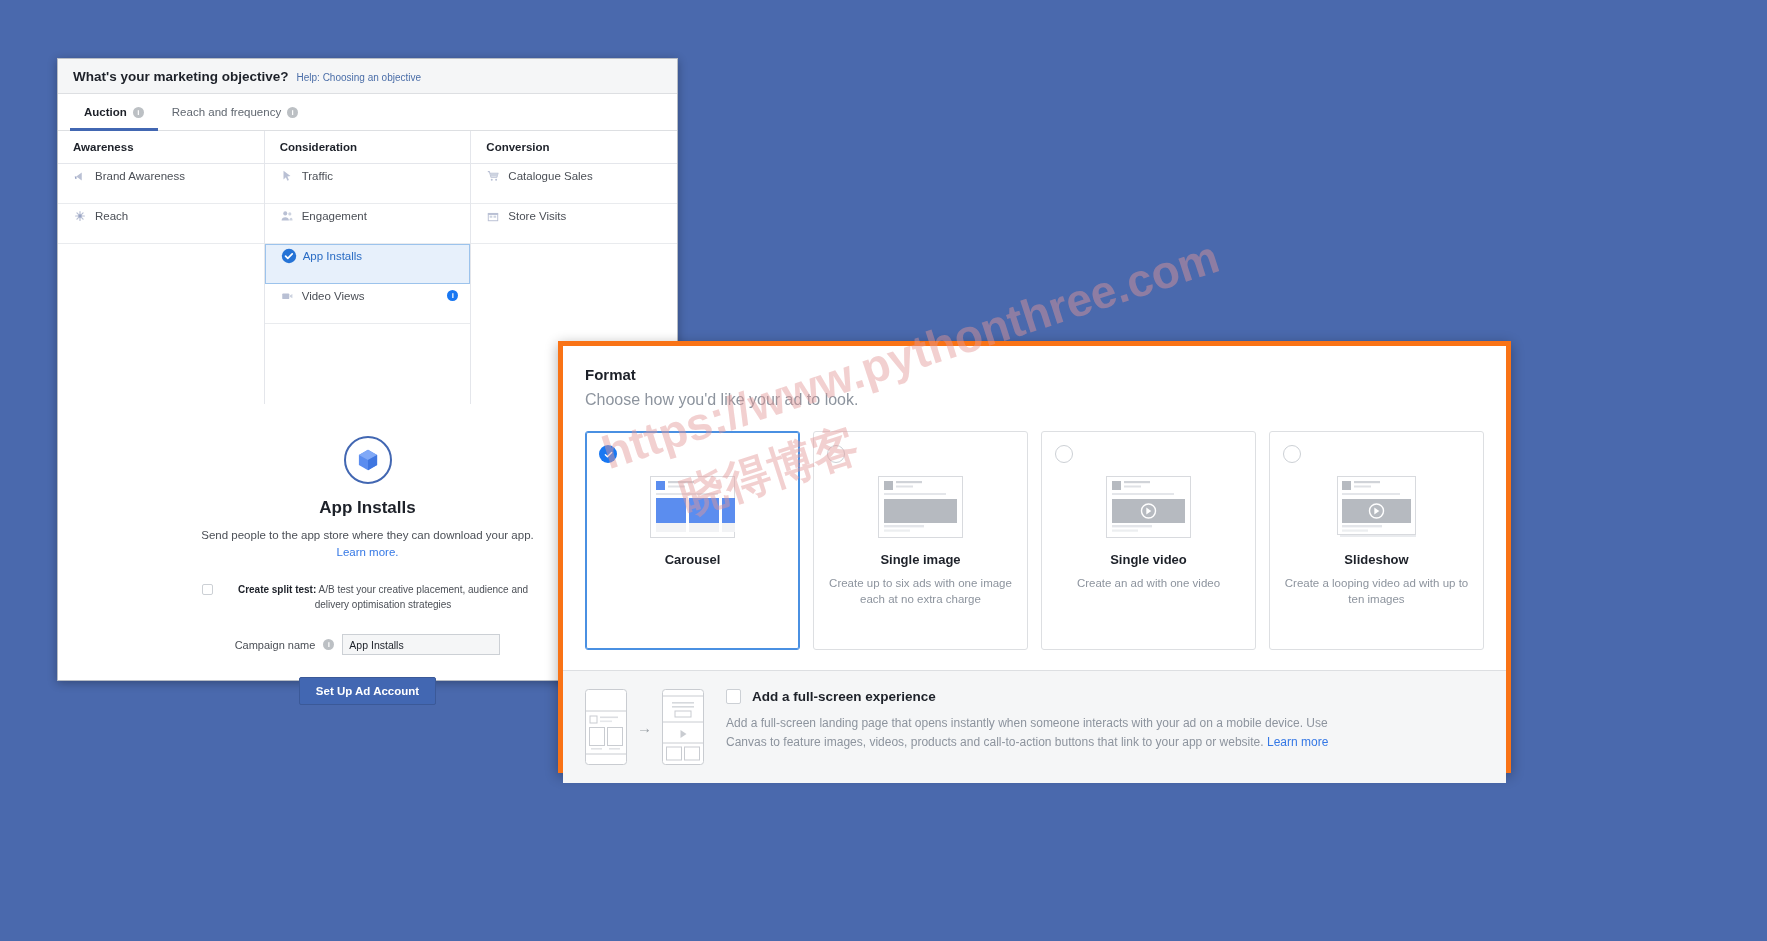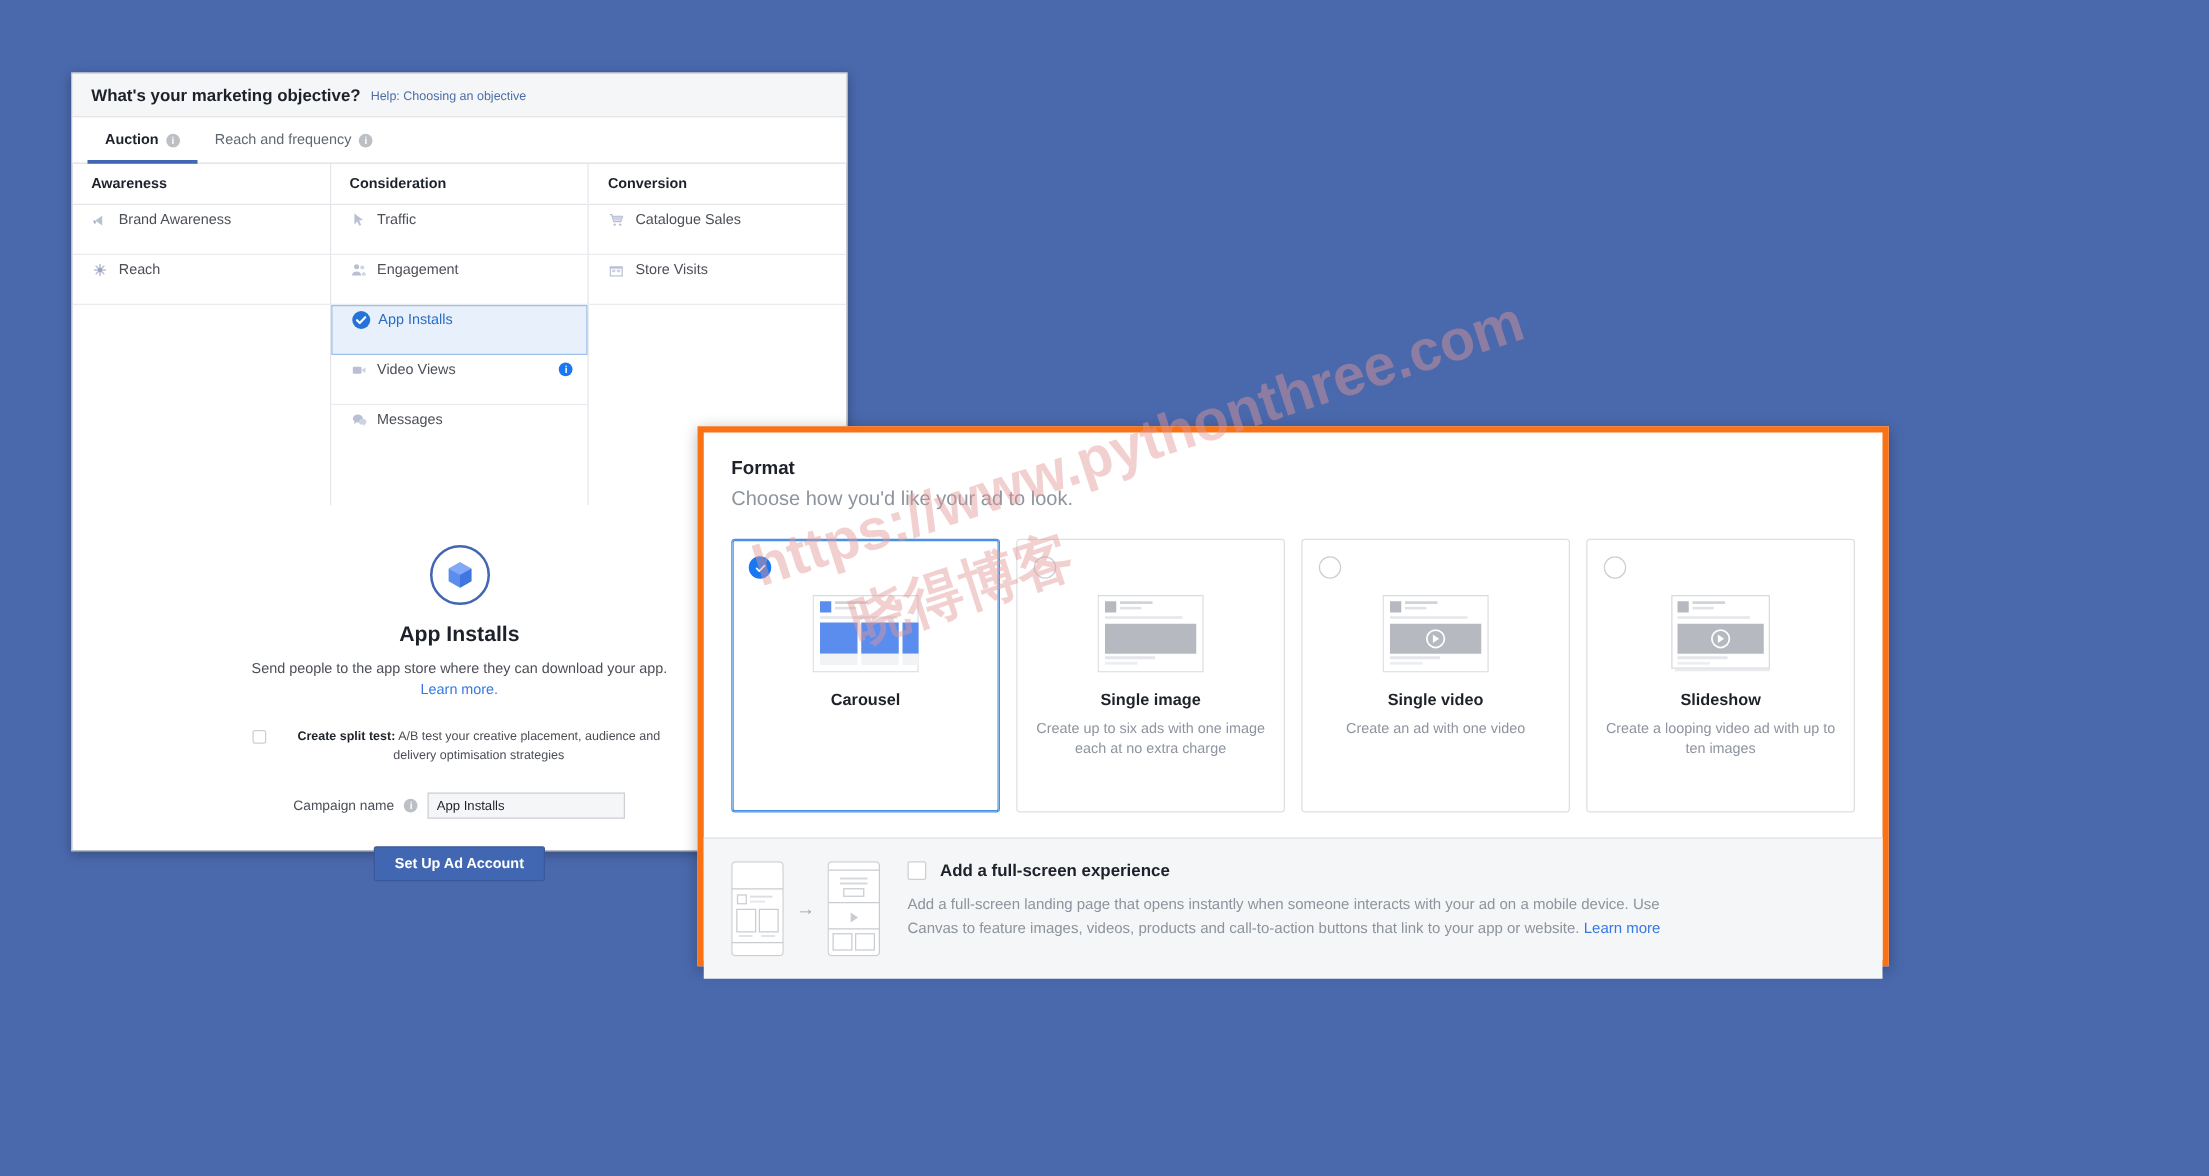--- a/index.html
+++ b/index.html
@@ -279,31 +279,20 @@
             <svg width="15" height="14" viewBox="0 0 16 16">
                 <rect x="2" y="5" width="8" height="6.5" rx="1" fill="#b9c0d4"></rect>
                 <path d="M10.6 7.5l3-1.8v5l-3-1.8z" fill="#cdd3e0"></path>
               </svg>
           </span>
           <span class="olabel">Video Views</span>
           <i class="info-dot blue">i</i>
         </div>
 
 
-        <div class="obj-row" style="border-bottom:none;">
-          <span class="oicon">
-            <svg width="15" height="14" viewBox="0 0 16 16">
-                <ellipse cx="6.6" cy="6.6" rx="4.6" ry="3.6" fill="#b9c0d4"></ellipse>
-                <path d="M3.6 9.2l-.6 2.4 2.6-1.4z" fill="#b9c0d4"></path>
-                <ellipse cx="11" cy="9.6" rx="3.4" ry="2.7" fill="#cdd3e0"></ellipse>
-                <path d="M12.8 11.6l.6 1.9-2.1-1.1z" fill="#cdd3e0"></path>
-              </svg>
-          </span>
-          <span class="olabel">Messages</span>
-        </div>
       </div>
 
       <div class="col">
         <div class="col-head">Conversion</div>
         <div class="obj-row">
           <span class="oicon">
             <svg width="15" height="14" viewBox="0 0 16 16">
                 <path d="M1.5 3h1.8l1.8 6.4h6.6l1.5-4.6H4.4" fill="none" stroke="#b9c0d4" stroke-width="1.2" stroke-linejoin="round"></path>
                 <rect x="4.6" y="5" width="8.2" height="3.6" fill="#cdd3e0"></rect>
                 <circle cx="6" cy="12.2" r="1.1" fill="#b9c0d4"></circle>

